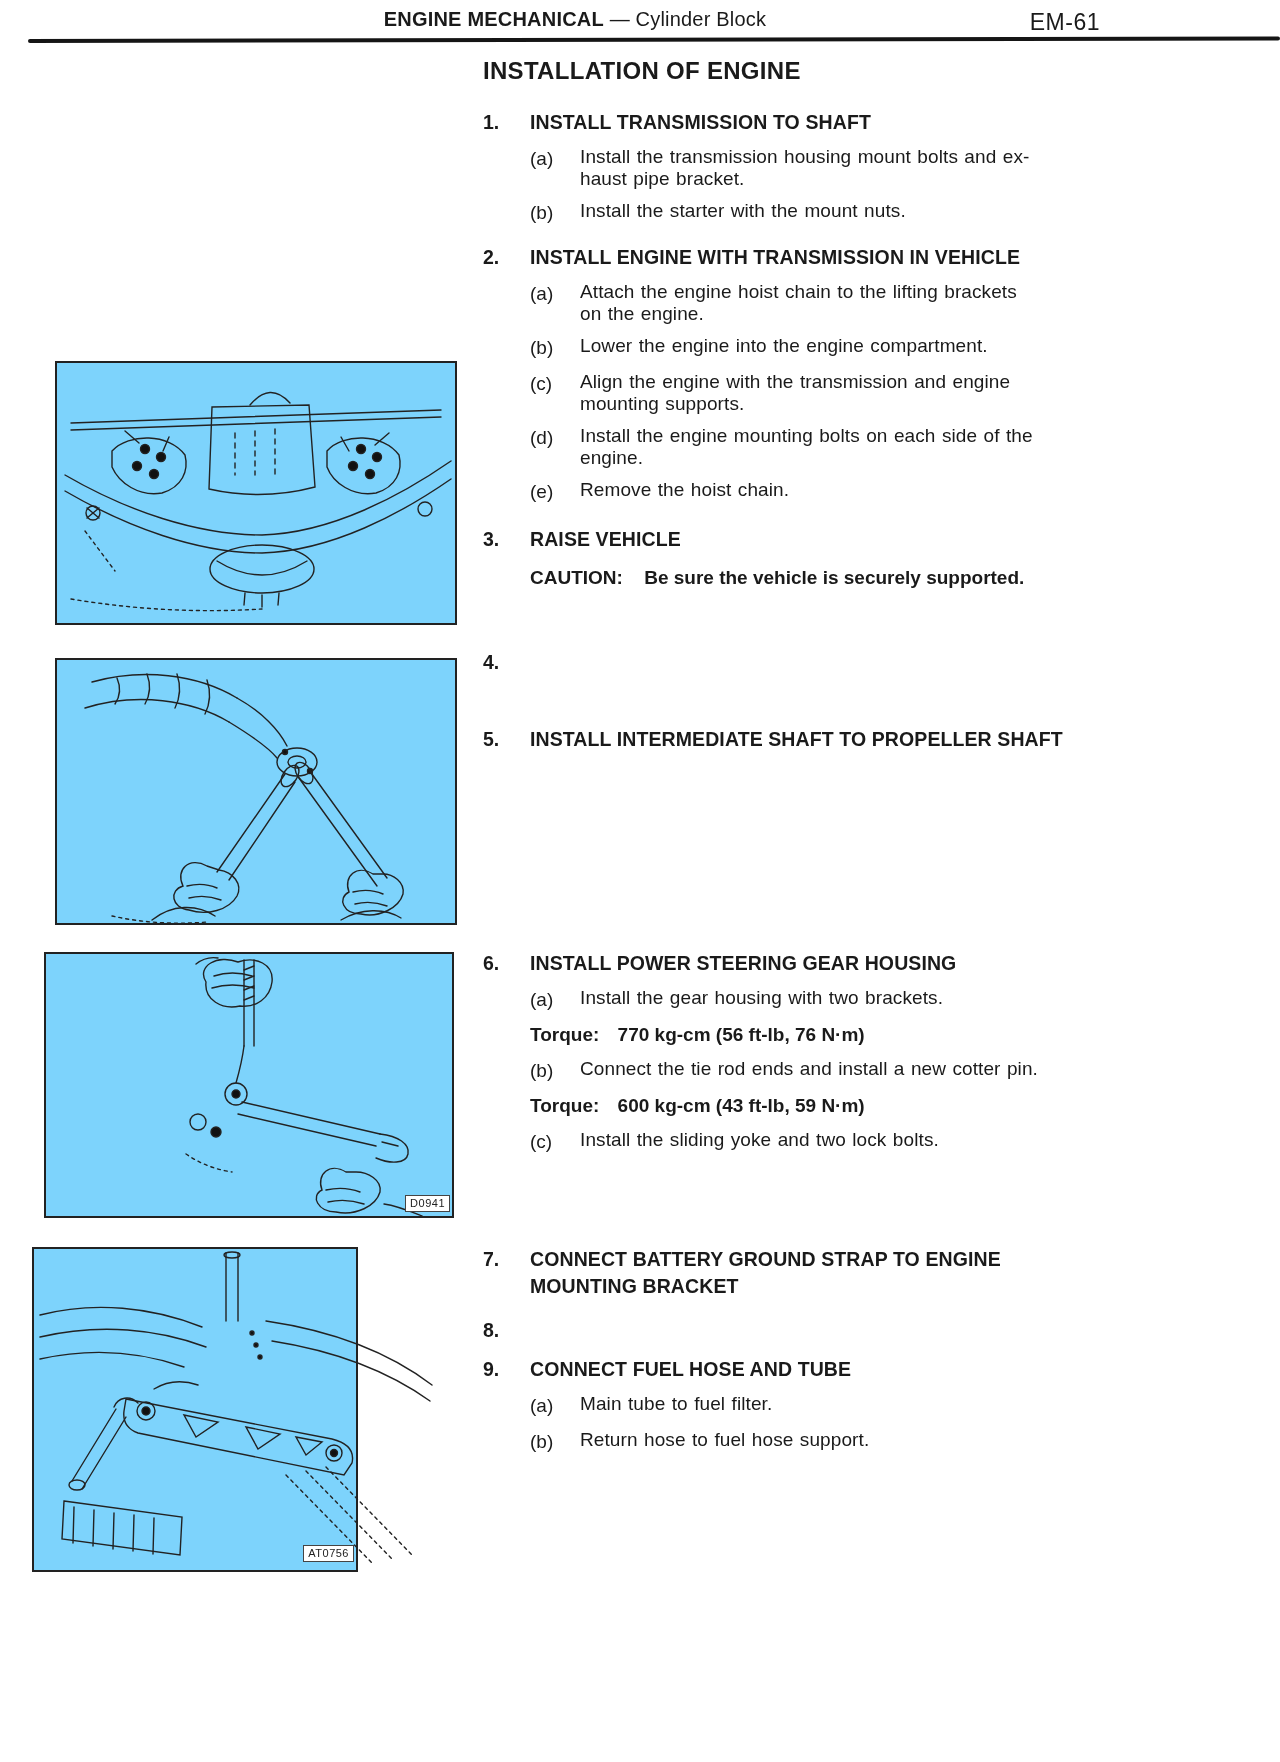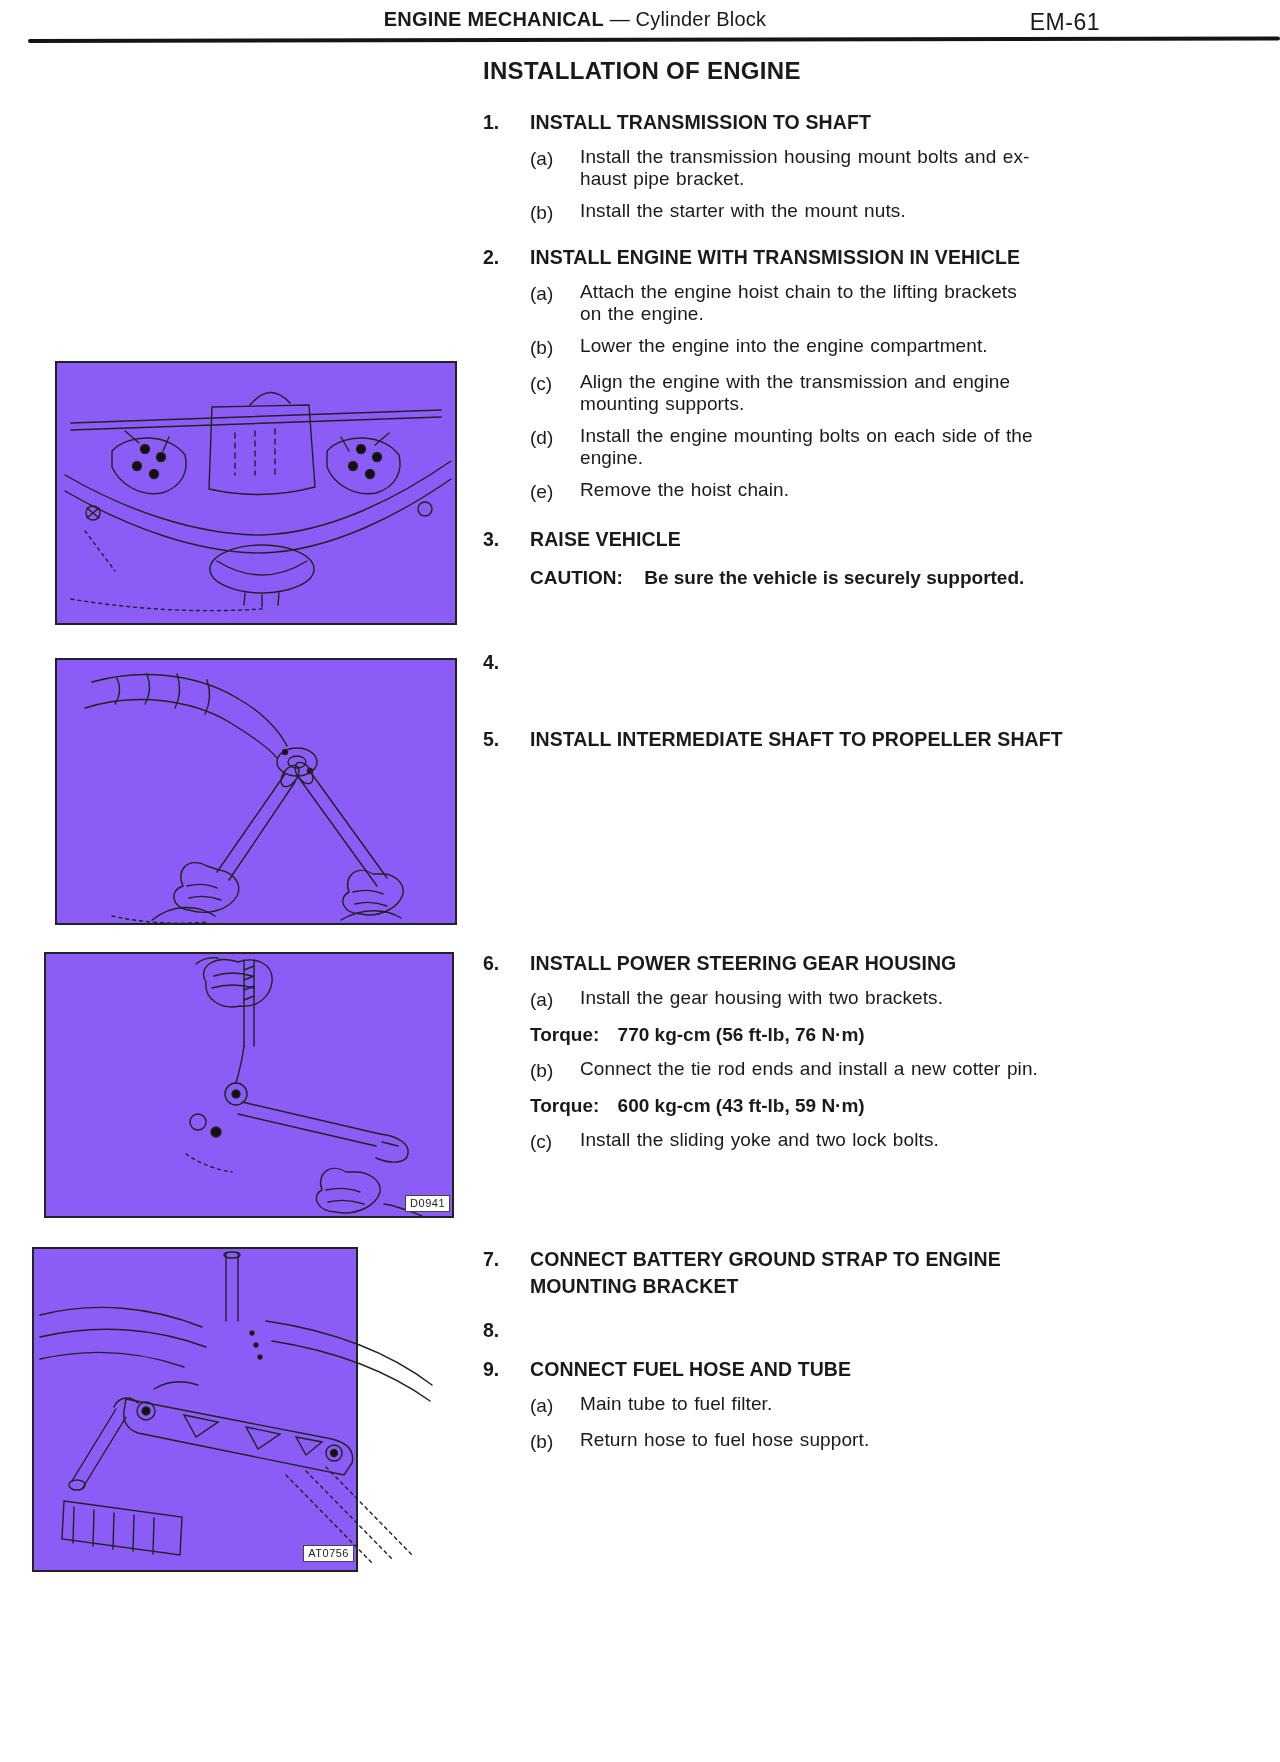--- a/index.html
+++ b/index.html
@@ -31,21 +31,21 @@
     white-space:pre-line;width:575px;
   }
   .substep{display:flex;margin-top:10px;}
   .sub-label{flex:0 0 50px;margin-left:47px;font-size:19px;line-height:26px;}
   .sub-text{font-size:19px;line-height:22px;white-space:pre-line;width:525px;letter-spacing:.1px;word-spacing:1px;}
   .torque{margin-top:9px;padding-left:47px;font-weight:bold;font-size:19px;line-height:26px;}
   .torque .t-label{margin-right:13px;}
   .caution{margin-top:12px;padding-left:47px;font-weight:bold;font-size:19px;line-height:26px;}
   .caution .c-label{margin-right:16px;}
   .figure{
-    position:absolute;border:2px solid #222;background:#8b5cf6;box-sizing:border-box;
+    position:absolute;border:2px solid #222;background:#7dd3fc;box-sizing:border-box;
   }
   .fig-code{
     position:absolute;background:#fff;border:1px solid #444;color:#222;
     font-size:11px;line-height:13px;padding:1px 4px;letter-spacing:.5px;
   }
   svg{display:block;}
 </style>
 </head>
 <body>
 

